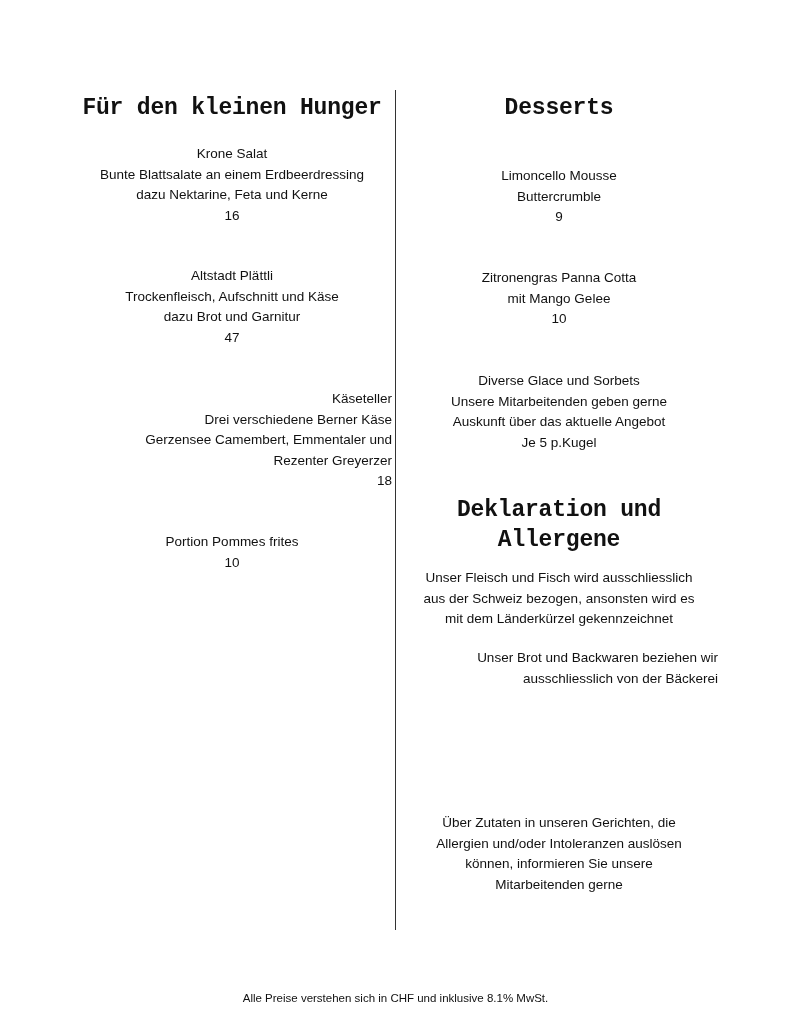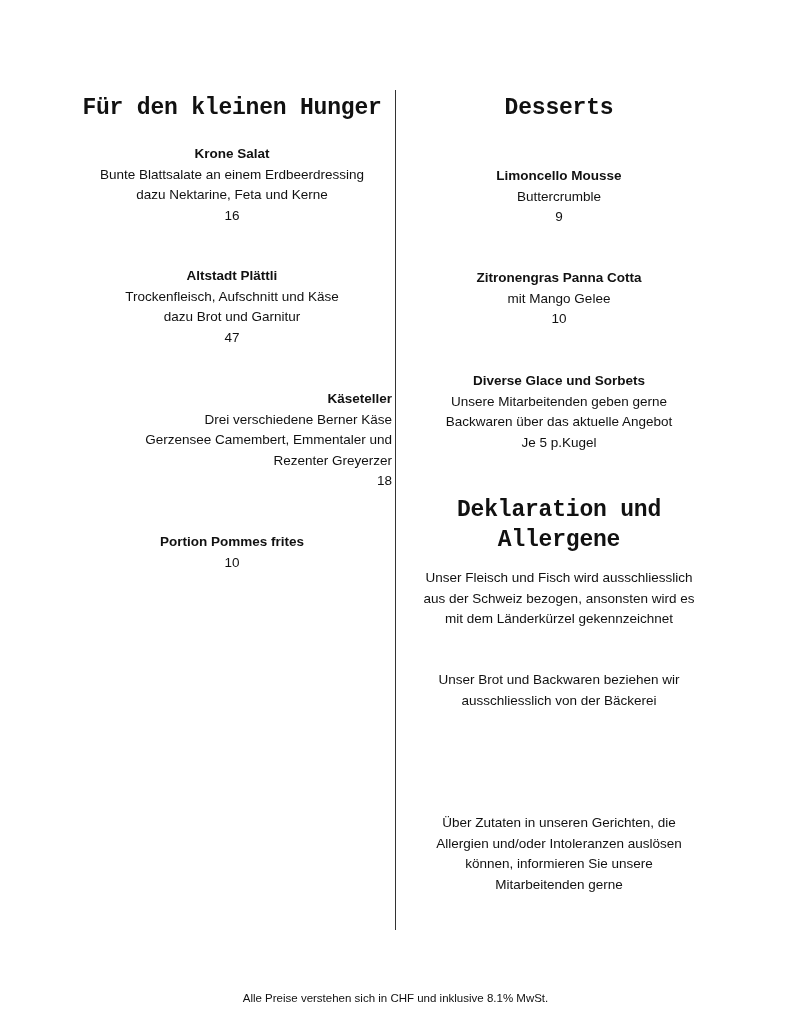--- a/index.html
+++ b/index.html
@@ -48,21 +48,21 @@
       font-family: Liberation Mono, monospace;
     }
     .item {
       position: absolute;
       left: 0;
       width: 100%;
       font-size: 13.5px;
       line-height: 20.5px;
     }
     .item-name {
-      font-weight: bold;
+      font-weight: normal;
       display: block;
     }
     .item-line, .item-price {
       display: block;
     }
     .note {
       position: absolute;
       left: 0;
       width: 100%;
       font-size: 13.5px;
@@ -126,33 +126,33 @@
 
   <div class="item" style="top:268px;">
     <span class="item-name">Zitronengras Panna Cotta</span>
     <span class="item-line">mit Mango Gelee</span>
     <span class="item-price">10</span>
   </div>
 
   <div class="item" style="top:371px;">
     <span class="item-name">Diverse Glace und Sorbets</span>
     <span class="item-line">Unsere Mitarbeitenden geben gerne</span>
-    <span class="item-line">Backwaren über das aktuelle Angebot</span>
+    <span class="item-line">Auskunft über das aktuelle Angebot</span>
     <span class="item-price">Je 5 p.Kugel</span>
   </div>
 
   <h2 class="section-title" style="top:495px;">Deklaration und Allergene</h2>
 
   <div class="note" style="top:568px;">
     <span>Unser Fleisch und Fisch wird ausschliesslich</span>
     <span>aus der Schweiz bezogen, ansonsten wird es</span>
     <span>mit dem Länderkürzel gekennzeichnet</span>
   </div>
 
-  <div class="note" style="top:670px;">
+  <div class="note" style="top:648px;text-align:right;">
     <span>Unser Brot und Backwaren beziehen wir</span>
     <span>ausschliesslich von der Bäckerei</span>
   </div>
 
   <div class="note" style="top:813px;">
     <span>Über Zutaten in unseren Gerichten, die</span>
     <span>Allergien und/oder Intoleranzen auslösen</span>
     <span>können, informieren Sie unsere</span>
     <span>Mitarbeitenden gerne</span>
   </div>

